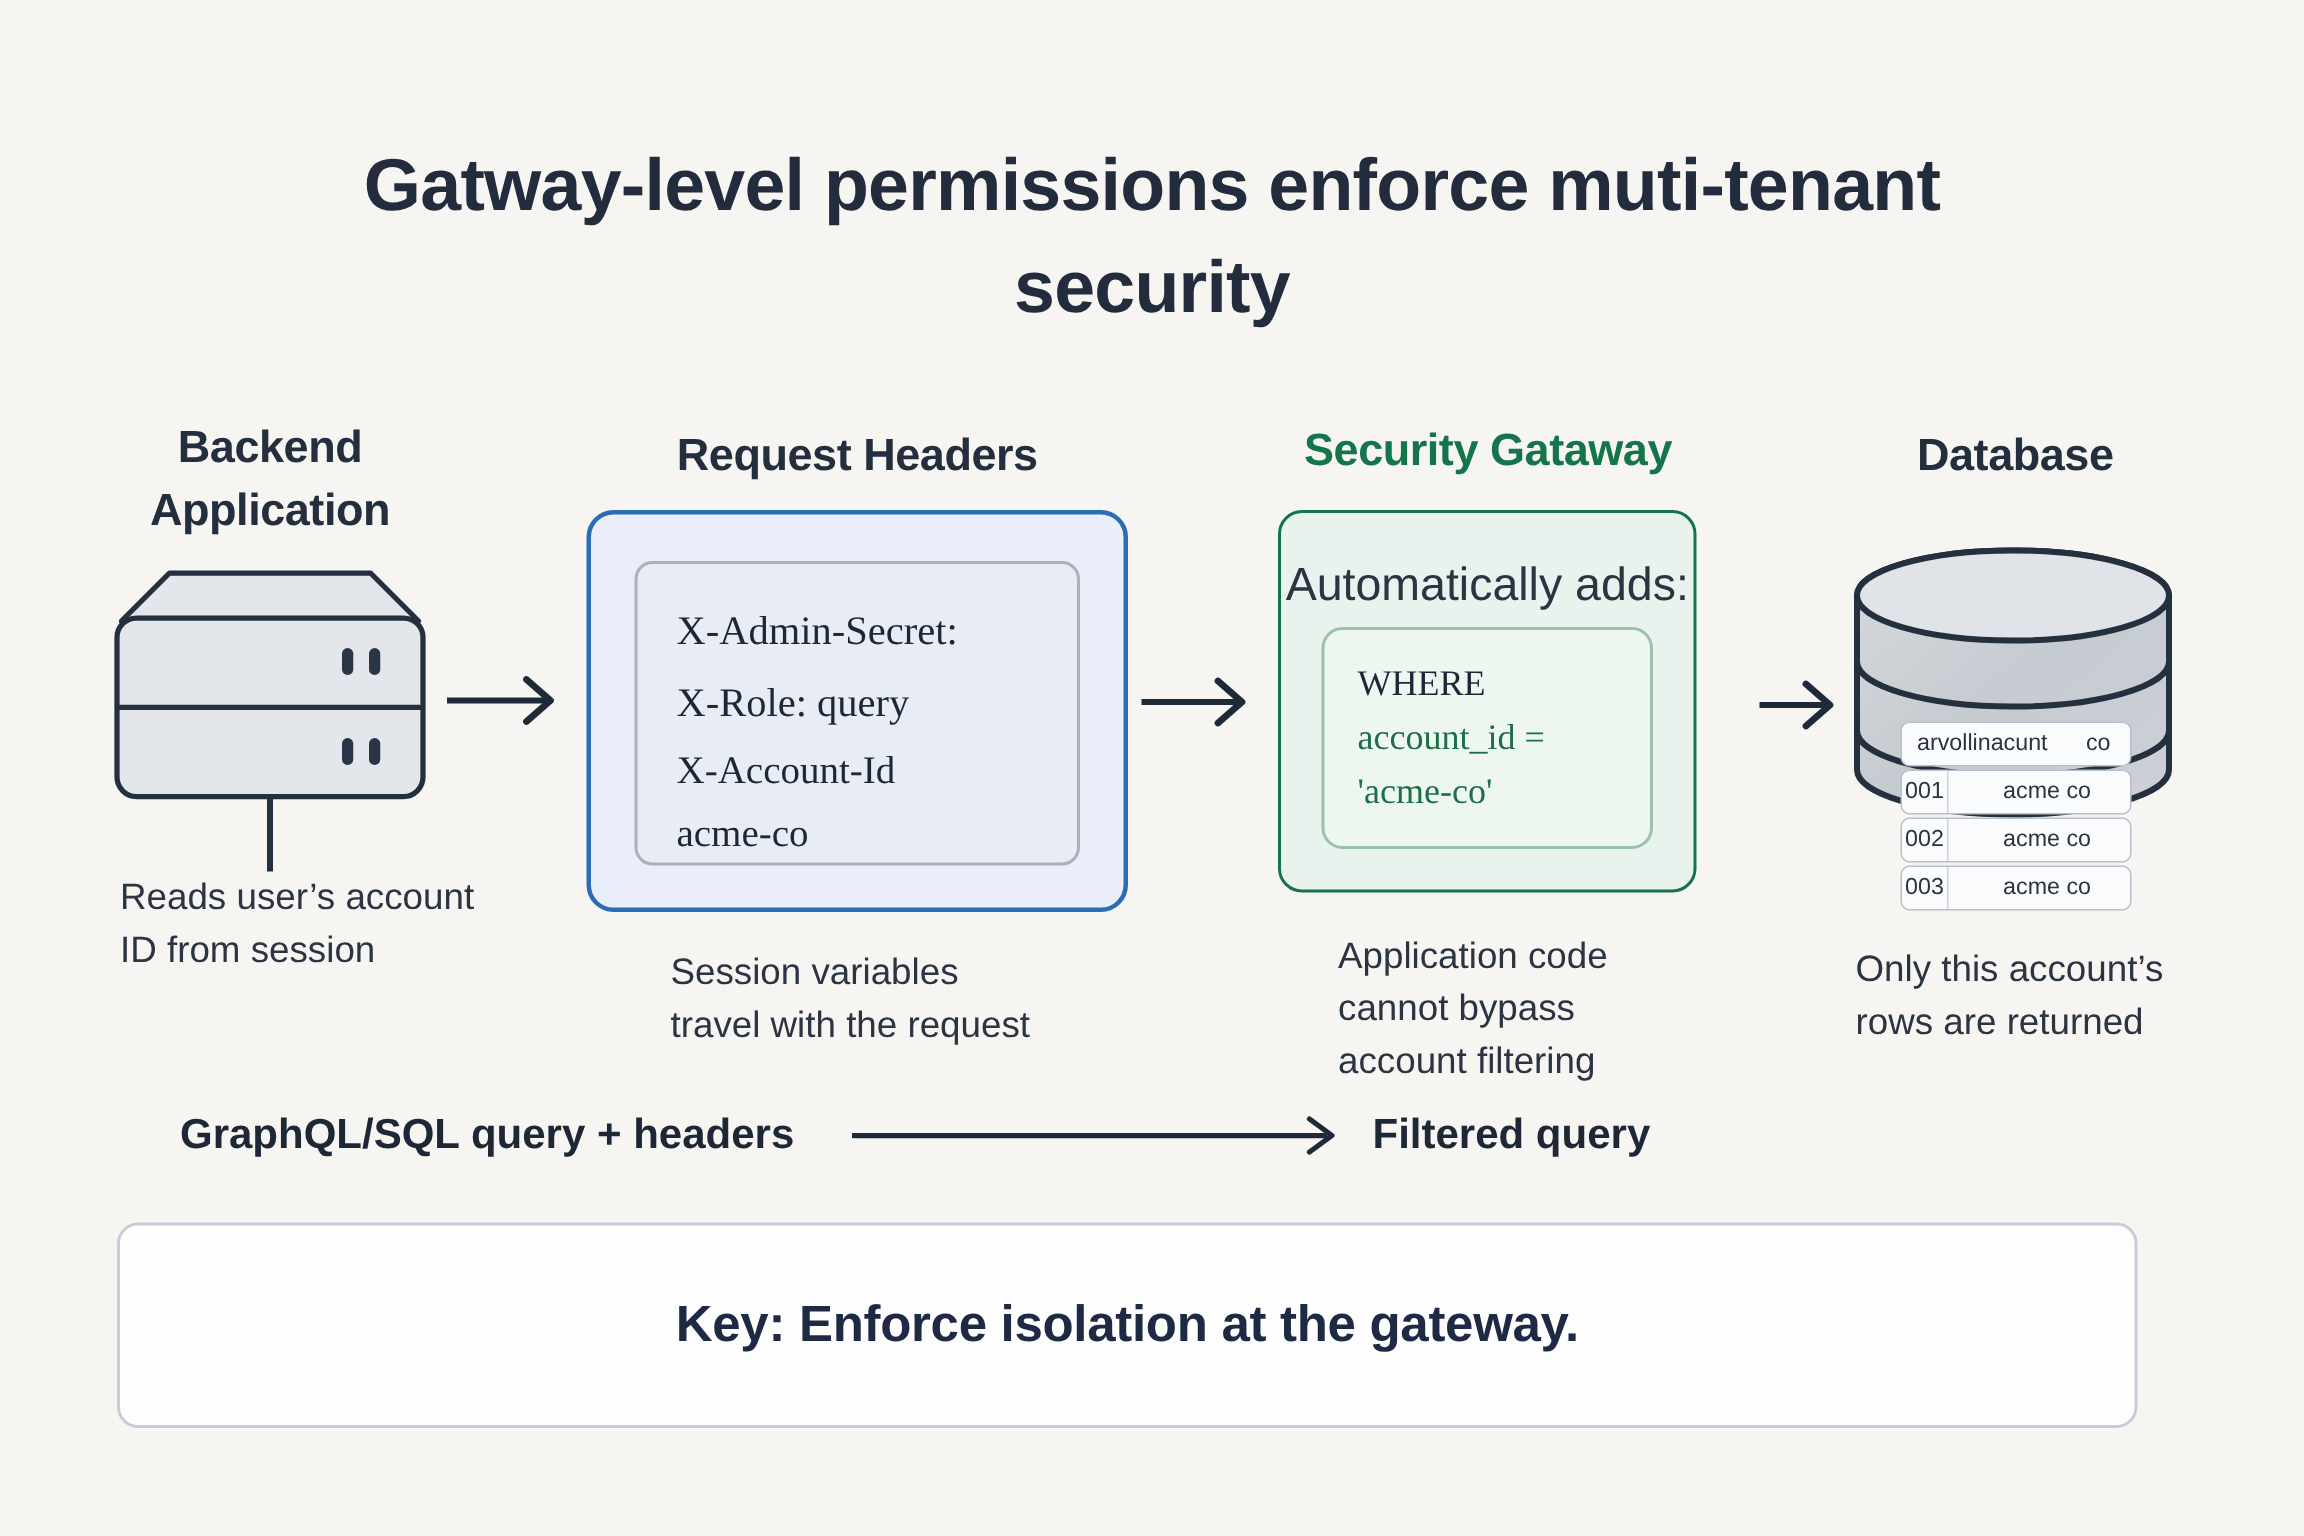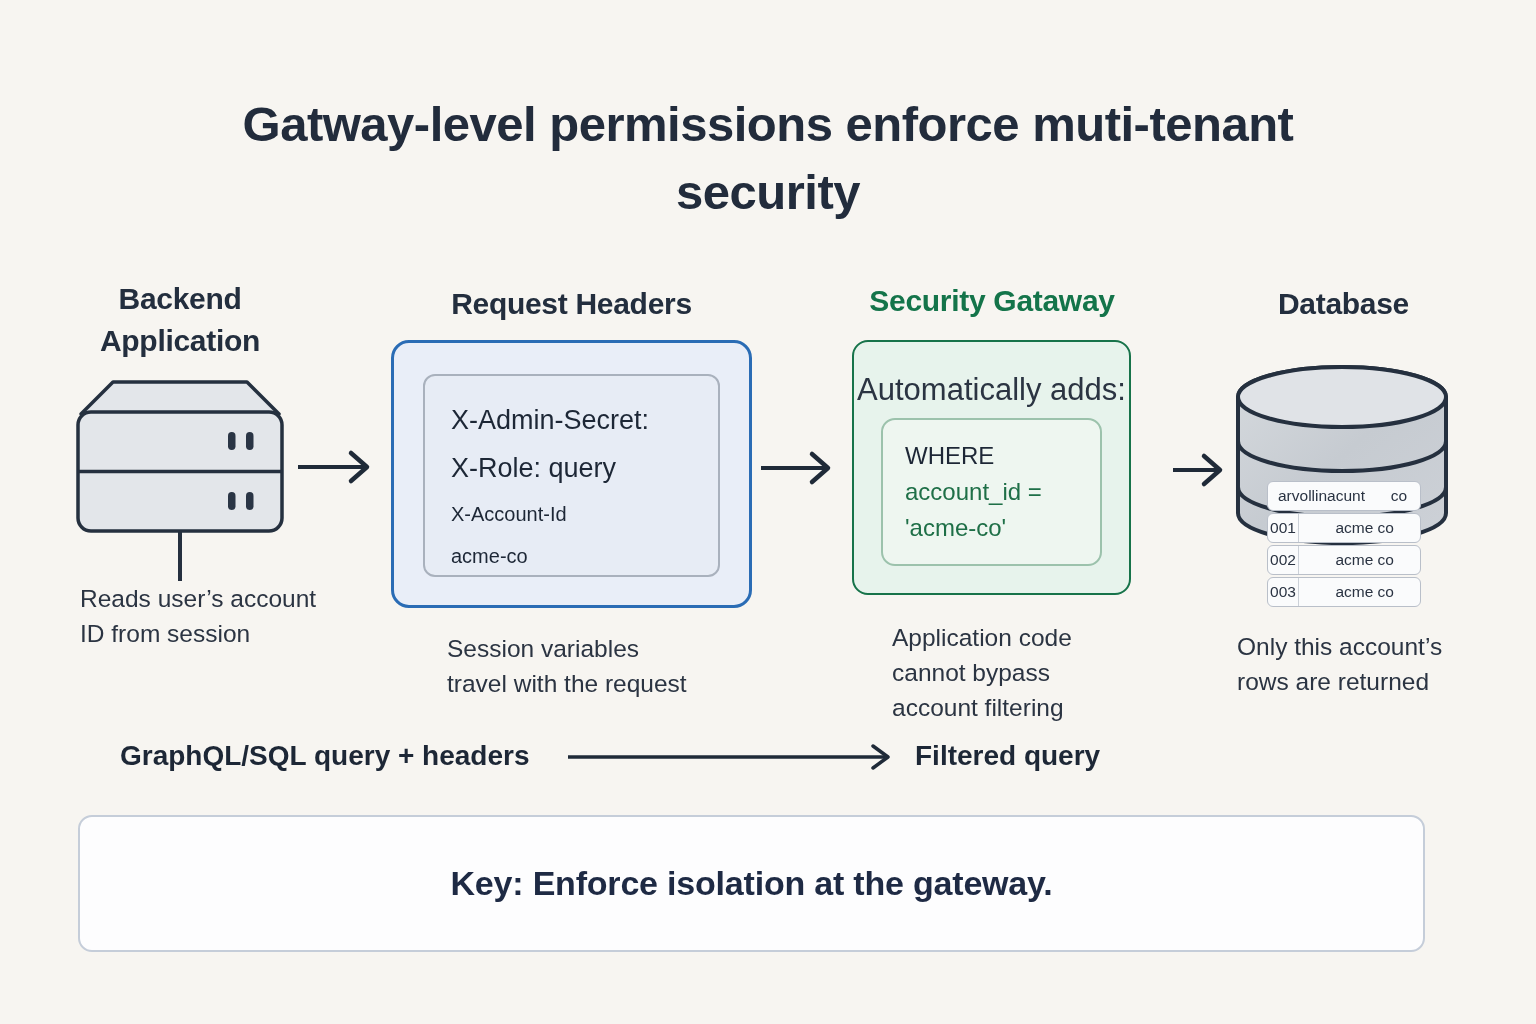--- a/index.html
+++ b/index.html
@@ -29,23 +29,23 @@
   .svg-arrow1 { left:295px;  top:449px; }
   .svg-arrow2 { left:758px;  top:450px; }
   .svg-arrow3 { left:1172px; top:452px; }
   .svg-flow-arrow { left:563px; top:741px; }
 
   .rh-box { position:absolute; left:391px; top:340px; width:361px; height:268px;
             background:#e9eef8; border:3px solid #2a6cb5; border-radius:18px; }
   .rh-inner { position:absolute; left:29px; top:31px; right:29px; bottom:28px;
               background:#e7ecf5; border:2px solid #a9b1bd; border-radius:12px;
               padding:20px 0 0 26px; }
-  .code { font-family:Liberation Sans, sans-serif; color:#1d2736; }
+  .code { font-family:Liberation Serif, serif; color:#1d2736; }
   .rh-line { font-size:27px; line-height:48px; }
-  .rh-line-wrap { font-size:20px; line-height:40px; }
+  .rh-line-wrap { font-size:26px; line-height:40px; }
 
   .sg-box { position:absolute; left:852px; top:340px; width:279px; height:255px;
             background:#e7f3ec; border:2.5px solid #17734a; border-radius:16px; }
   .sg-label { position:absolute; top:30px; left:0; width:100%; text-align:center;
               font-size:31px; color:#2b3442; }
   .sg-inner { position:absolute; left:27px; top:76px; right:27px; bottom:27px;
               background:#eef6f0; border:2px solid #9cc2ac; border-radius:14px;
               padding:18px 0 0 22px; }
   .sg-line { font-size:24px; line-height:36px; }
   .sg-green { color:#1e6f47; }

